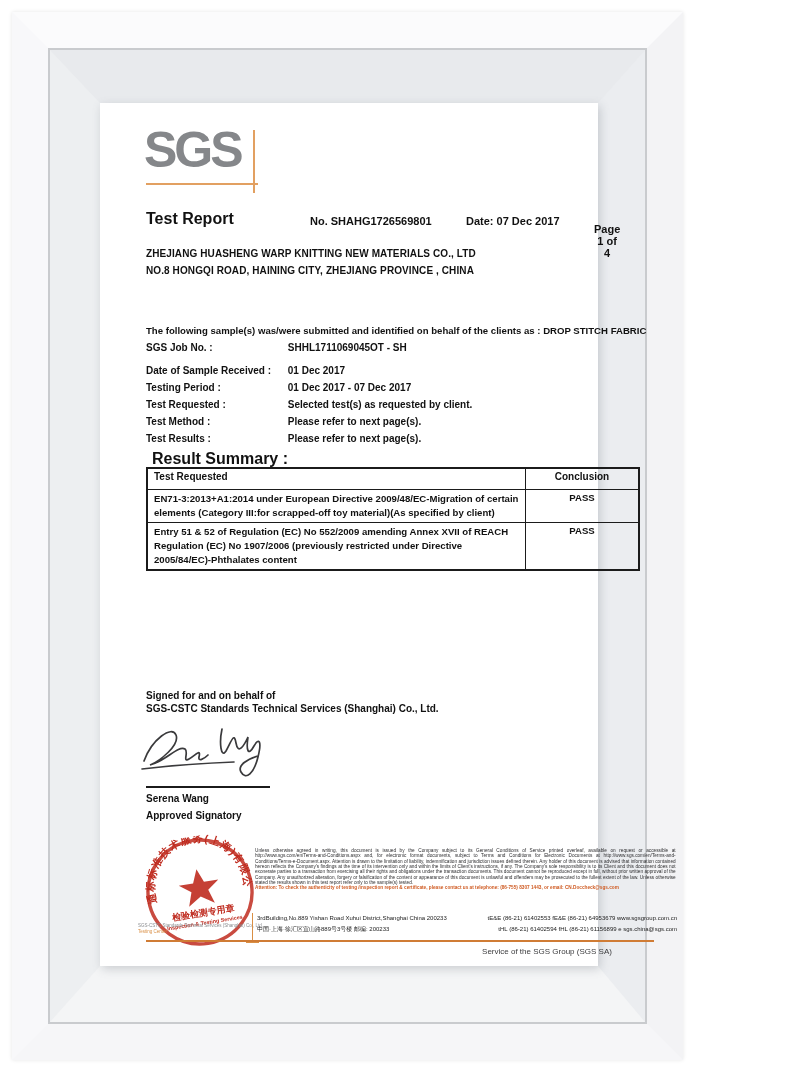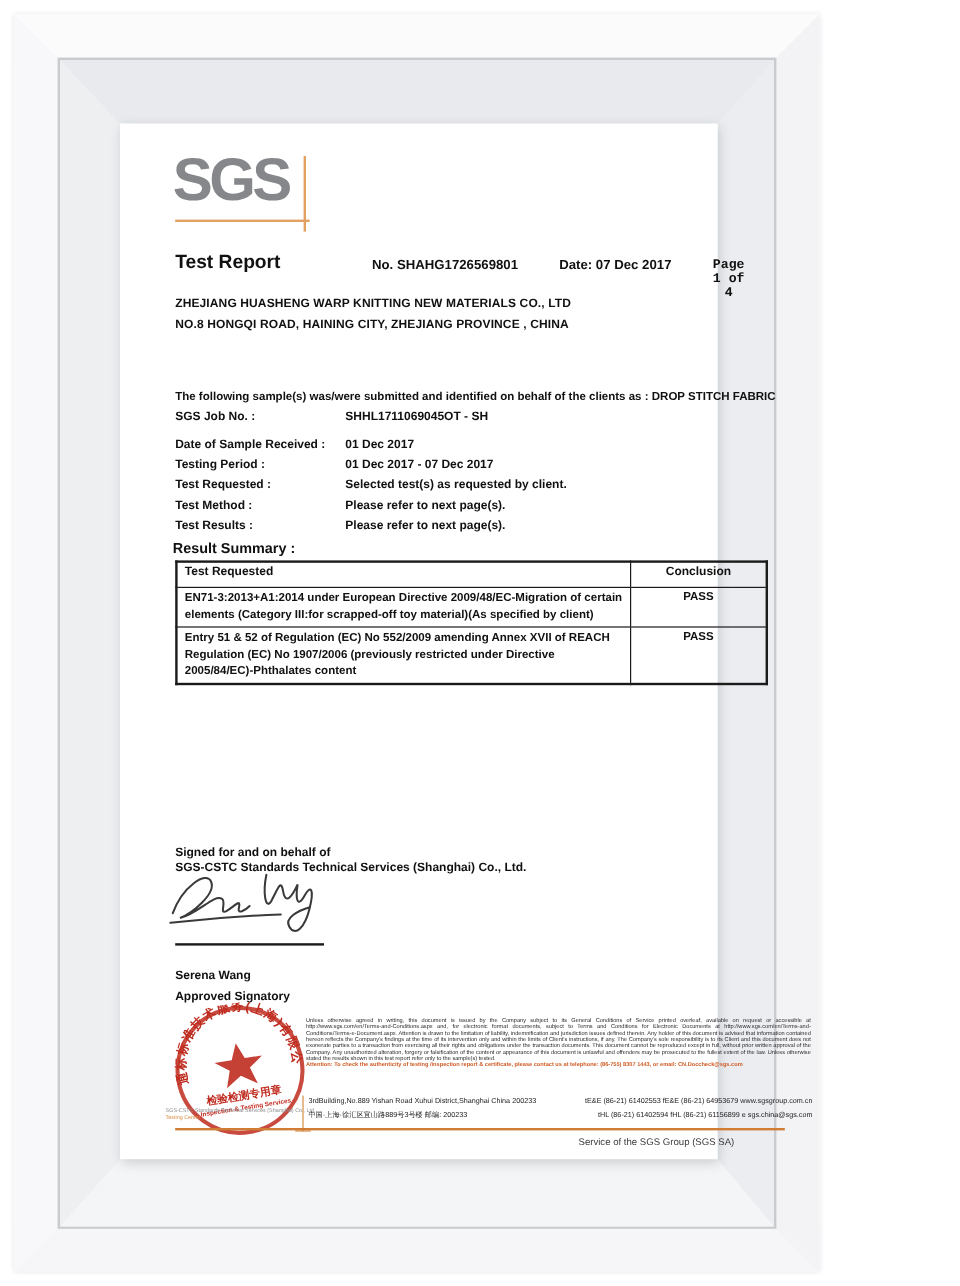--- a/index.html
+++ b/index.html
@@ -19,38 +19,38 @@
   .abs{position:absolute;}
 
   
   .sgs-logo{left:44px;top:22px;font-size:50px;font-weight:bold;color:#85878a;letter-spacing:-3px;line-height:1;}
   .logo-hline{left:46px;top:80px;width:112px;height:2px;background:#e2a061;}
   .logo-vline{left:153px;top:27px;width:2px;height:63px;background:#e2a061;}
   .doc-title{left:46px;top:107px;font-size:16px;font-weight:bold;color:#111;}
   .hdr{font-size:11px;font-weight:bold;color:#111;text-align:center;}
   .report-no{left:210px;top:112px;}
   .report-date{left:366px;top:112px;}
-  .report-page{left:494px;top:112px;font-family:Liberation Mono, monospace;}
+  .report-page{left:494px;top:120px;}
 
   .client{left:46px;font-size:10px;font-weight:bold;color:#111;letter-spacing:.1px;text-align:center;}
   .sample-line{left:46px;top:222px;font-size:9.6px;font-weight:600;color:#111;width:540px;}
 
   .field{left:46px;font-size:10px;font-weight:600;color:#111;white-space:nowrap;}
   .field .lbl{display:inline-block;width:139px;}
-  .summary-lbl{left:44px;top:347px;font-size:12px;font-weight:600;color:#111;}
+  .summary-lbl{left:52px;top:347px;font-size:16px;font-weight:600;color:#111;}
 
   table.result{position:absolute;left:46px;top:364px;width:494px;border-collapse:collapse;
     border:2px solid #1b1b1b;font-size:9.6px;color:#111;}
   table.result th,table.result td{border:1px solid #1b1b1b;padding:2px 6px;vertical-align:top;}
   table.result th{font-size:10px;font-weight:bold;text-align:left;height:16px;}
   table.result th.ccol,table.result td.ccol{text-align:center;width:100px;}
   table.result td.tcol{font-weight:600;line-height:1.45;margin-left:28px;}
   table.result td.ccol{font-weight:600;}
 
-  .sig-block{font-size:10px;font-weight:600;color:#111;margin-top:15px;}
+  .sig-block{font-size:10px;font-weight:600;color:#111;}
   .sig-line{left:46px;top:683px;width:124px;height:2px;background:#1b1b1b;}
   .signature-svg{left:38px;top:612px;}
 
   
   .fineprint{left:155px;top:745px;width:421px;overflow:visible;}
   .fineprint .scaled{transform:scale(.47);transform-origin:0 0;width:895px;
     font-size:10px;line-height:1.12;text-align:justify;color:#2c2c2e;}
   .attention{color:#cf5b23;font-weight:bold;}
   .stamp-wrap{left:44px;top:733px;width:112px;height:112px;transform:rotate(-9deg);}
   .understamp{left:38px;top:820px;width:125px;}

